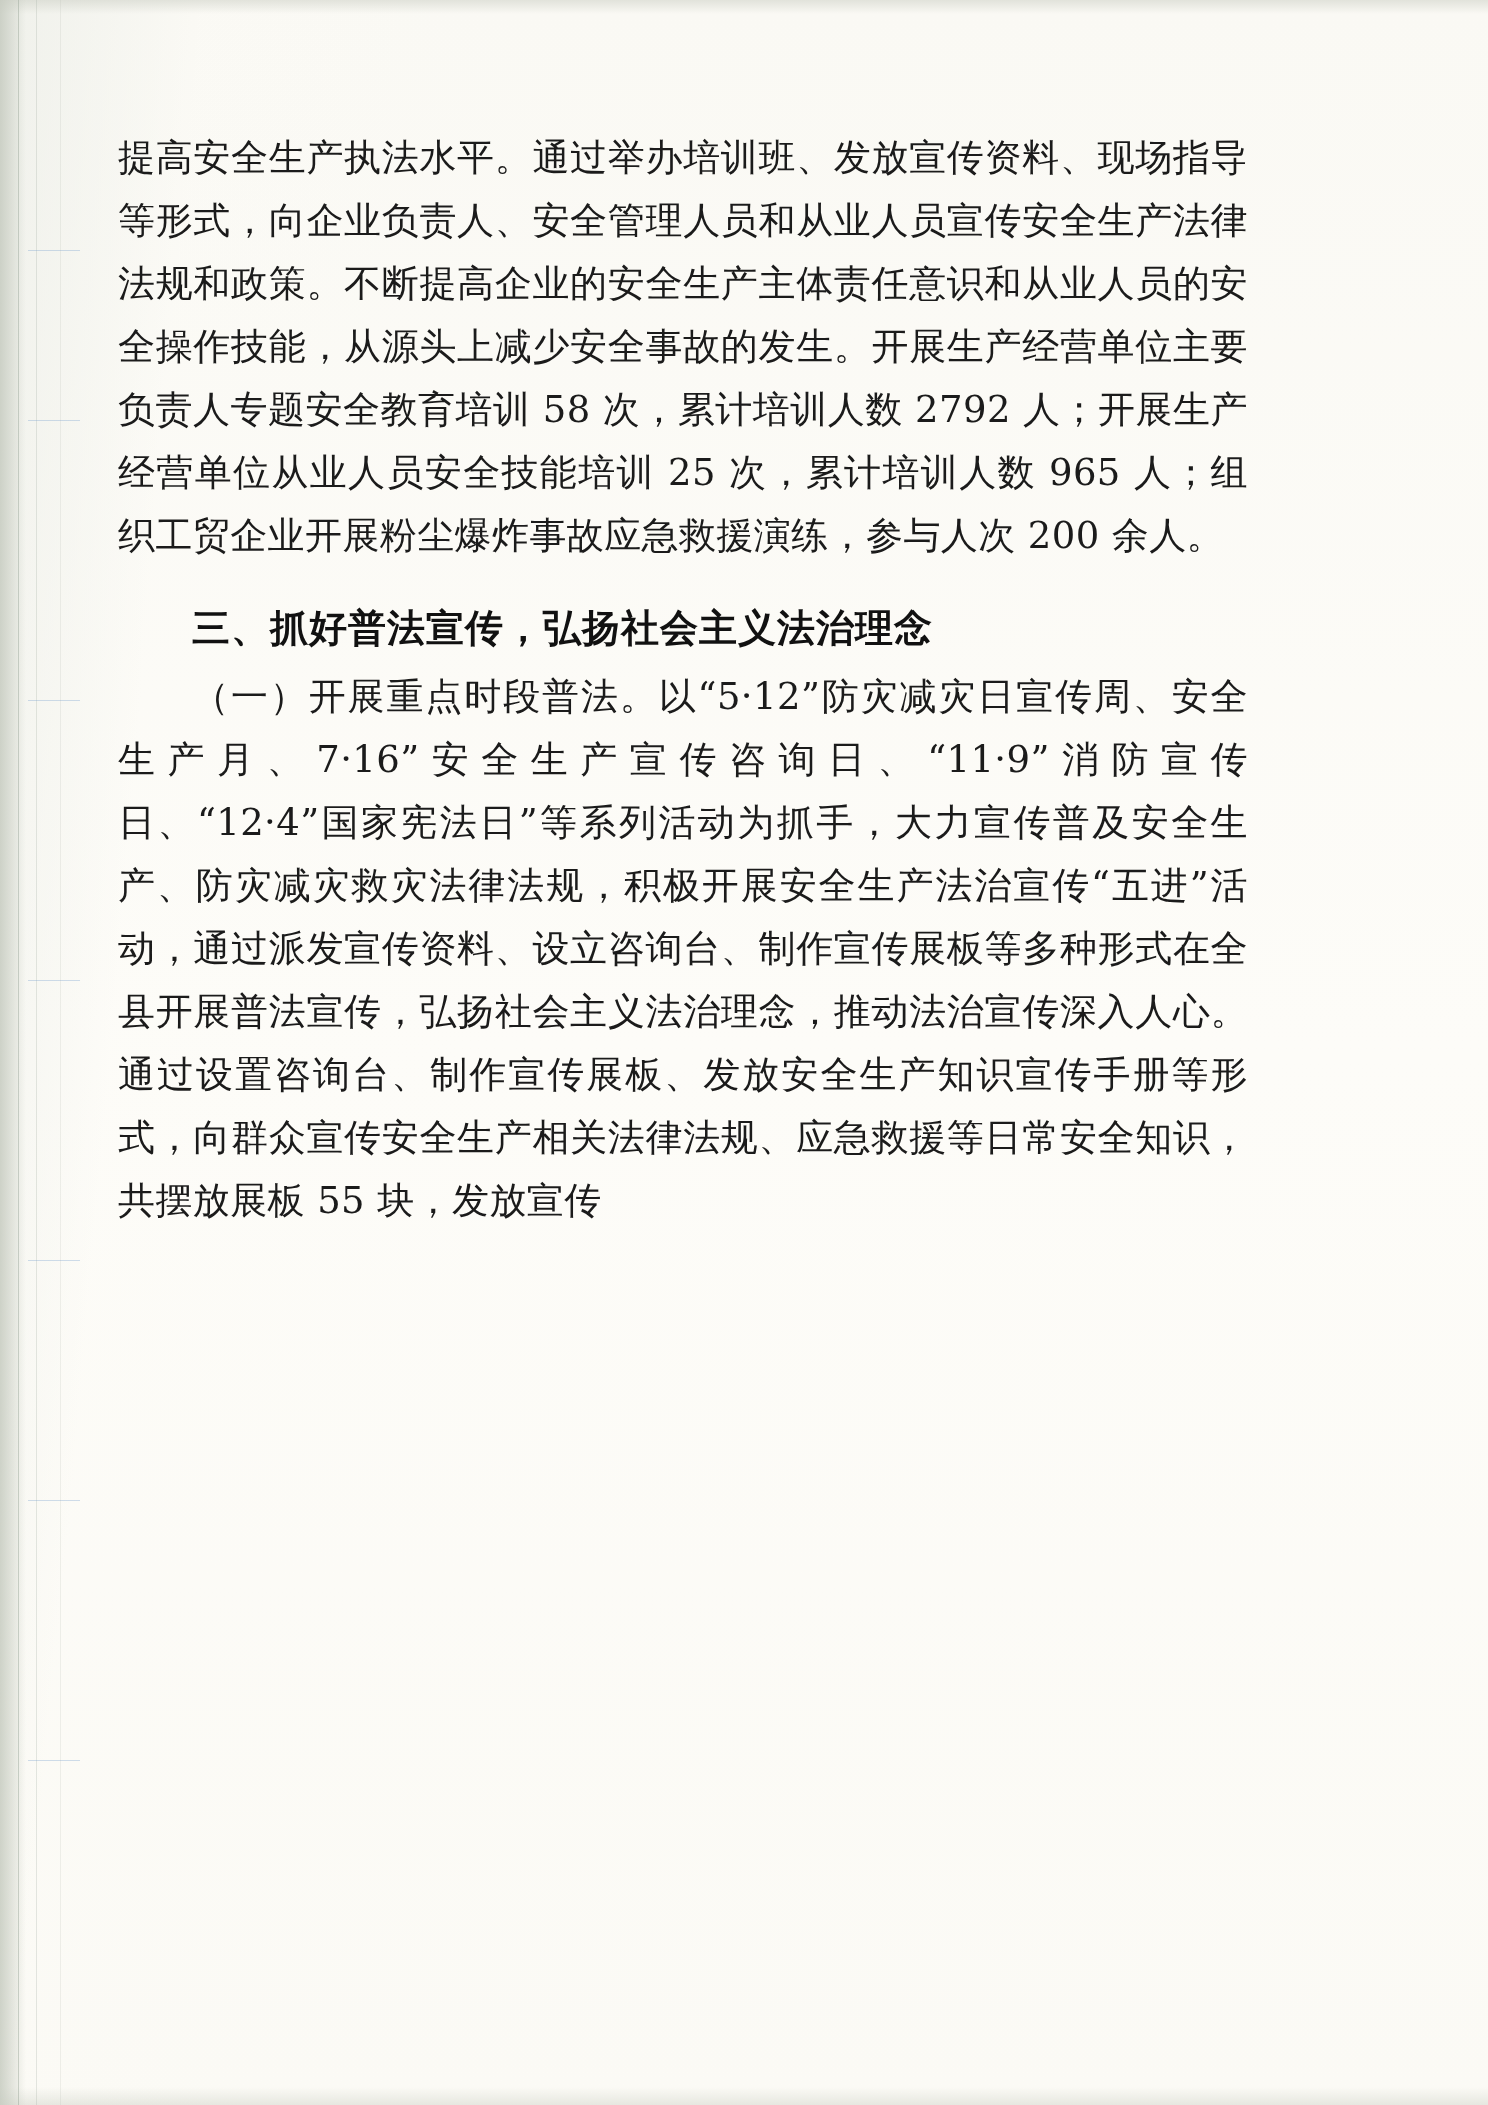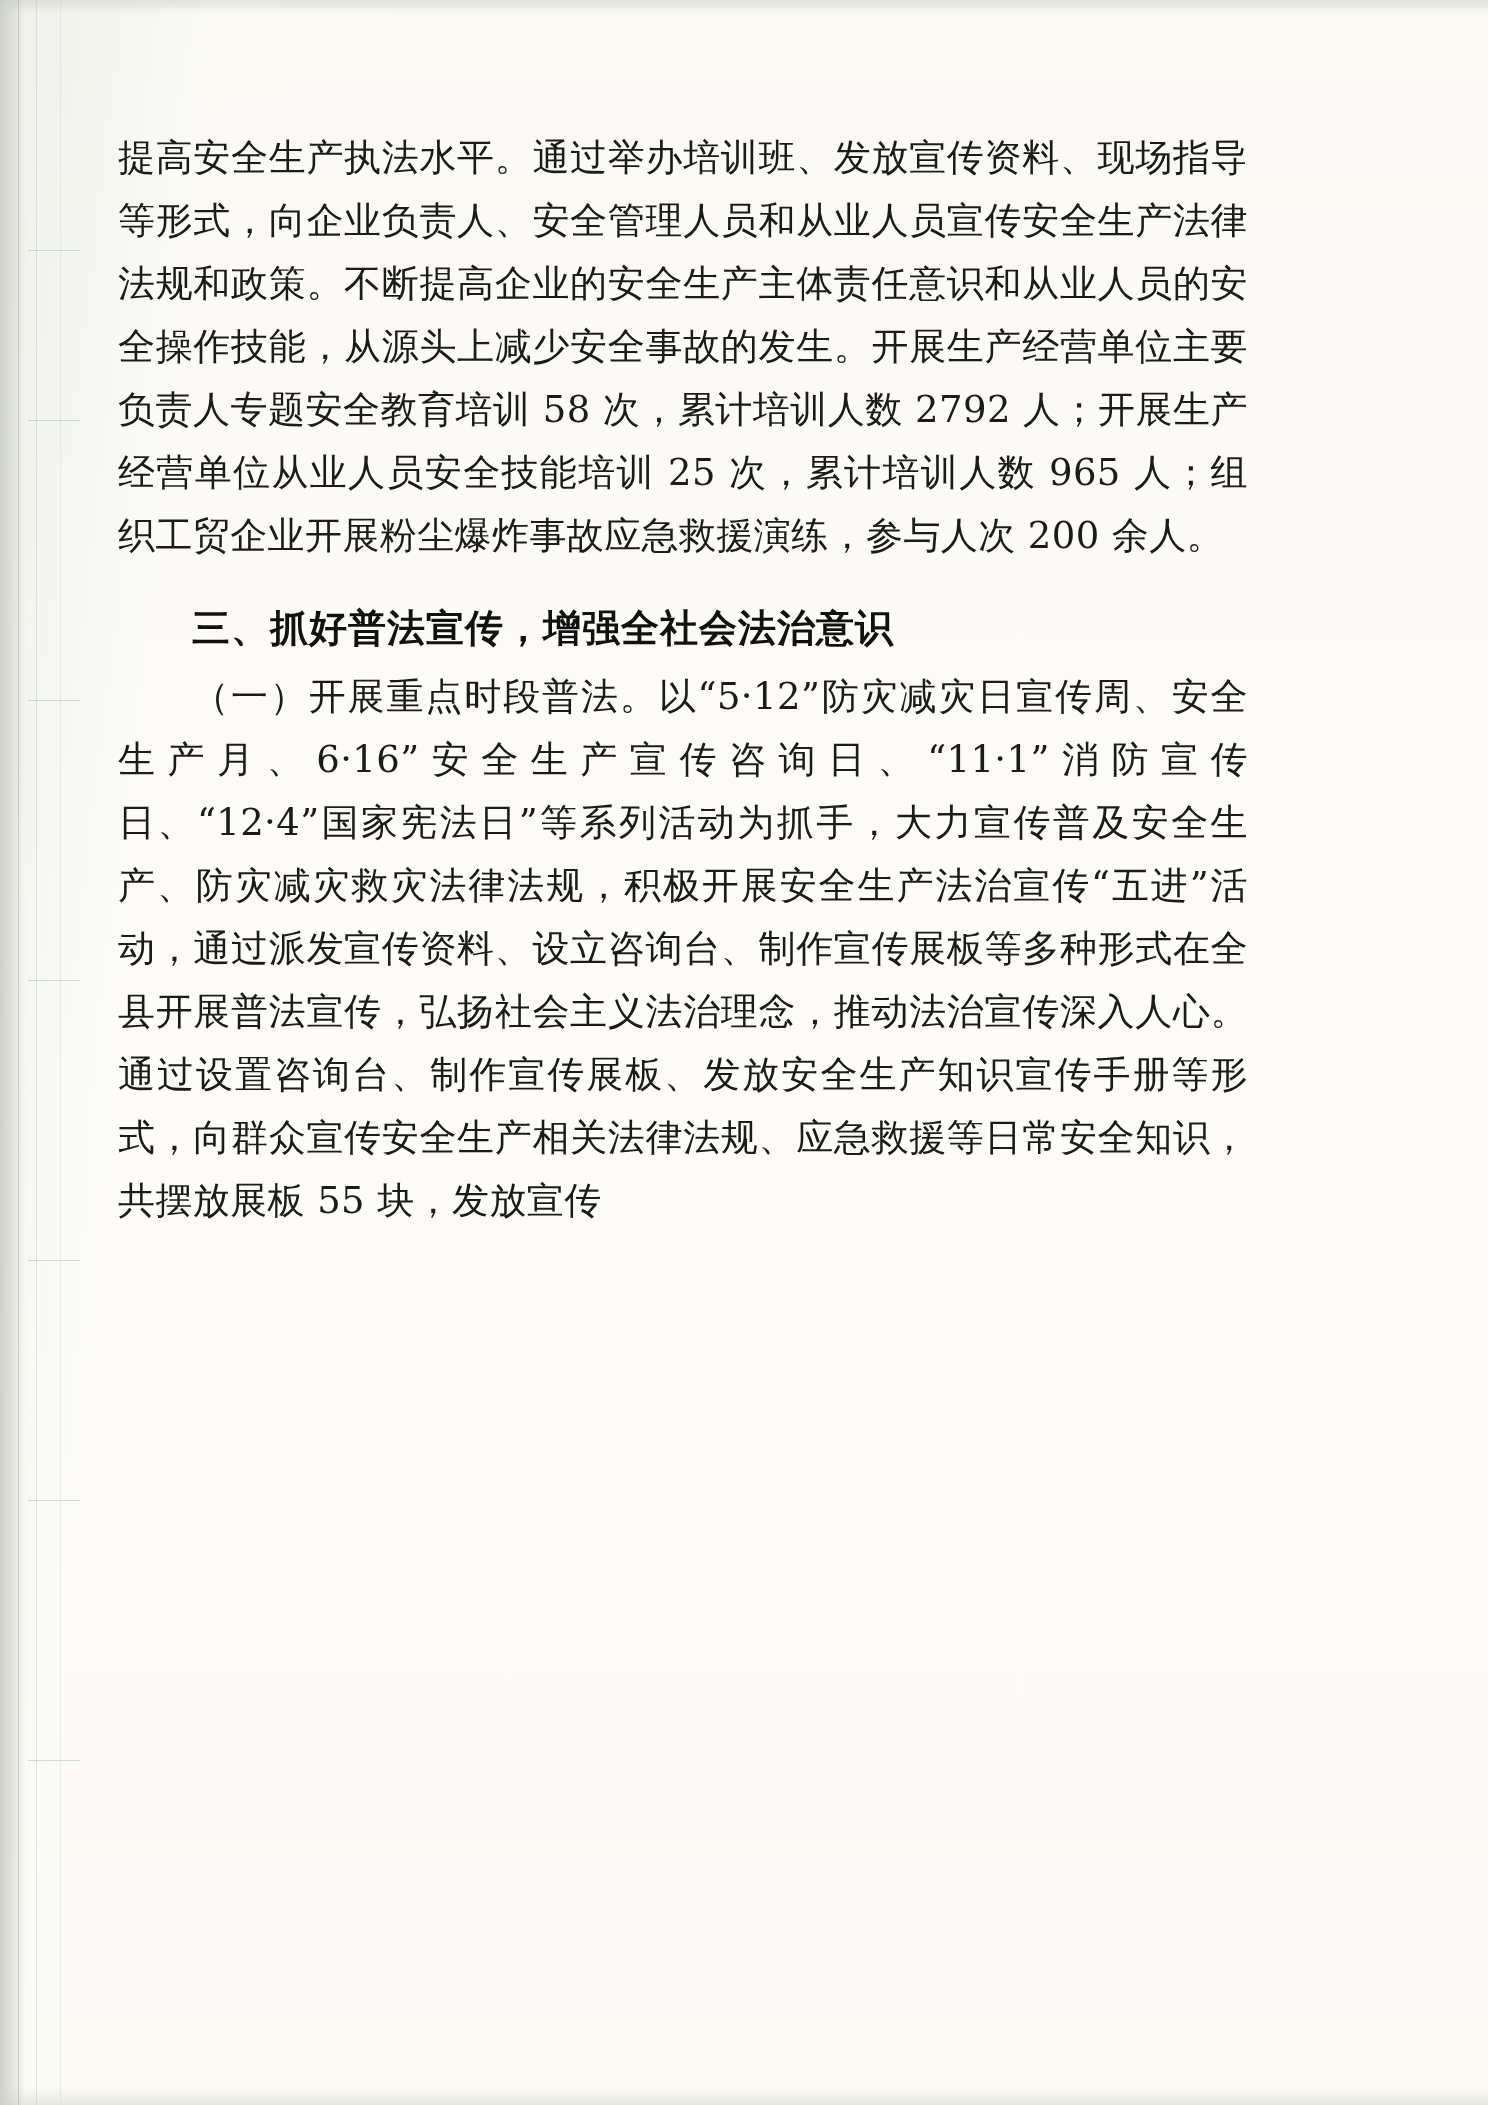--- a/index.html
+++ b/index.html
@@ -114,18 +114,18 @@
   <div class="rule-mark" style="top:980px"></div>
   <div class="rule-mark" style="top:1260px"></div>
   <div class="rule-mark" style="top:1500px"></div>
   <div class="rule-mark" style="top:1760px"></div>
 
   <div class="content">
 
     <p class="para">提高安全生产执法水平。通过举办培训班、发放宣传资料、现场指导等形式，向企业负责人、安全管理人员和从业人员宣传安全生产法律法规和政策。不断提高企业的安全生产主体责任意识和从业人员的安全操作技能，从源头上减少安全事故的发生。开展生产经营单位主要负责人专题安全教育培训 58 次，累计培训人数 2792 人；开展生产经营单位从业人员安全技能培训 25 次，累计培训人数 965 人；组织工贸企业开展粉尘爆炸事故应急救援演练，参与人次 200 余人。</p>
 
 
-    <h3 class="section-heading">三、抓好普法宣传，增强全社会法治意识</h3>
+    <h3 class="section-heading">三、抓好普法宣传，弘扬社会主义法治理念</h3>
 
-    <p class="para indent">（一）开展重点时段普法。以“5·12”防灾减灾日宣传周、安全生产月、6·16”安全生产宣传咨询日、“11·1”消防宣传日、“12·4”国家宪法日”等系列活动为抓手，大力宣传普及安全生产、防灾减灾救灾法律法规，积极开展安全生产法治宣传“五进”活动，通过派发宣传资料、设立咨询台、制作宣传展板等多种形式在全县开展普法宣传，弘扬社会主义法治理念，推动法治宣传深入人心。通过设置咨询台、制作宣传展板、发放安全生产知识宣传手册等形式，向群众宣传安全生产相关法律法规、应急救援等日常安全知识，共摆放展板 55 块，发放宣传</p>
+    <p class="para indent">（一）开展重点时段普法。以“5·12”防灾减灾日宣传周、安全生产月、7·16”安全生产宣传咨询日、“11·9”消防宣传日、“12·4”国家宪法日”等系列活动为抓手，大力宣传普及安全生产、防灾减灾救灾法律法规，积极开展安全生产法治宣传“五进”活动，通过派发宣传资料、设立咨询台、制作宣传展板等多种形式在全县开展普法宣传，弘扬社会主义法治理念，推动法治宣传深入人心。通过设置咨询台、制作宣传展板、发放安全生产知识宣传手册等形式，向群众宣传安全生产相关法律法规、应急救援等日常安全知识，共摆放展板 55 块，发放宣传</p>
 
   </div>
 </div>
 
 </body></html>

